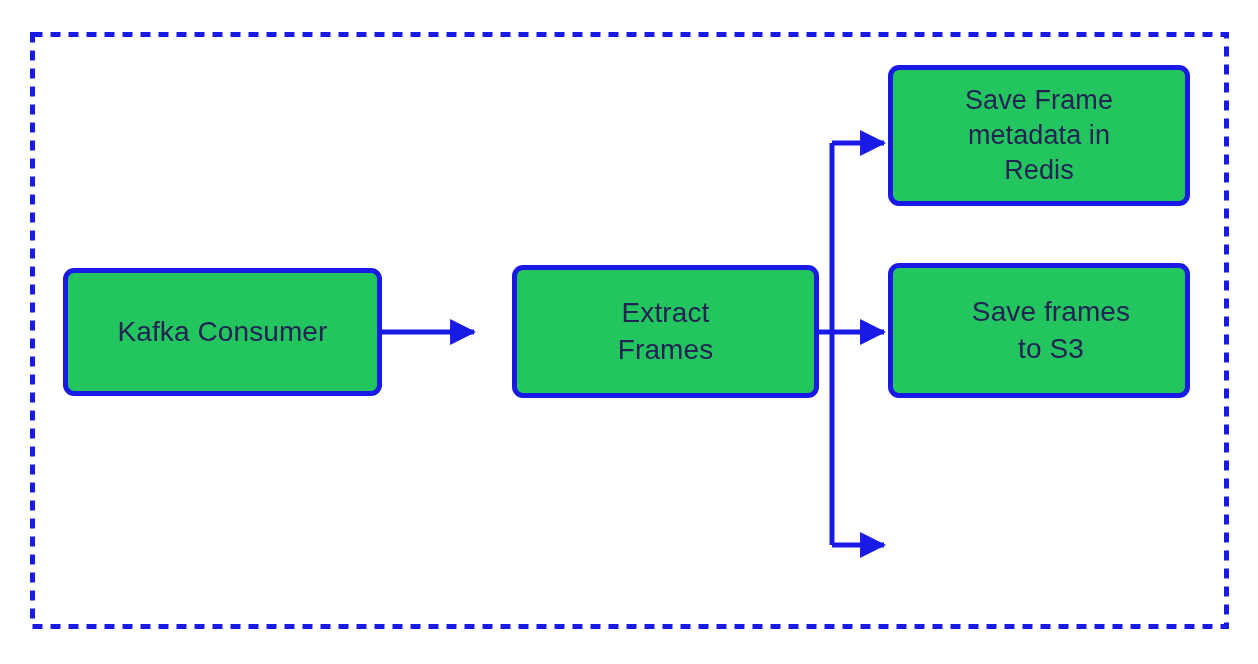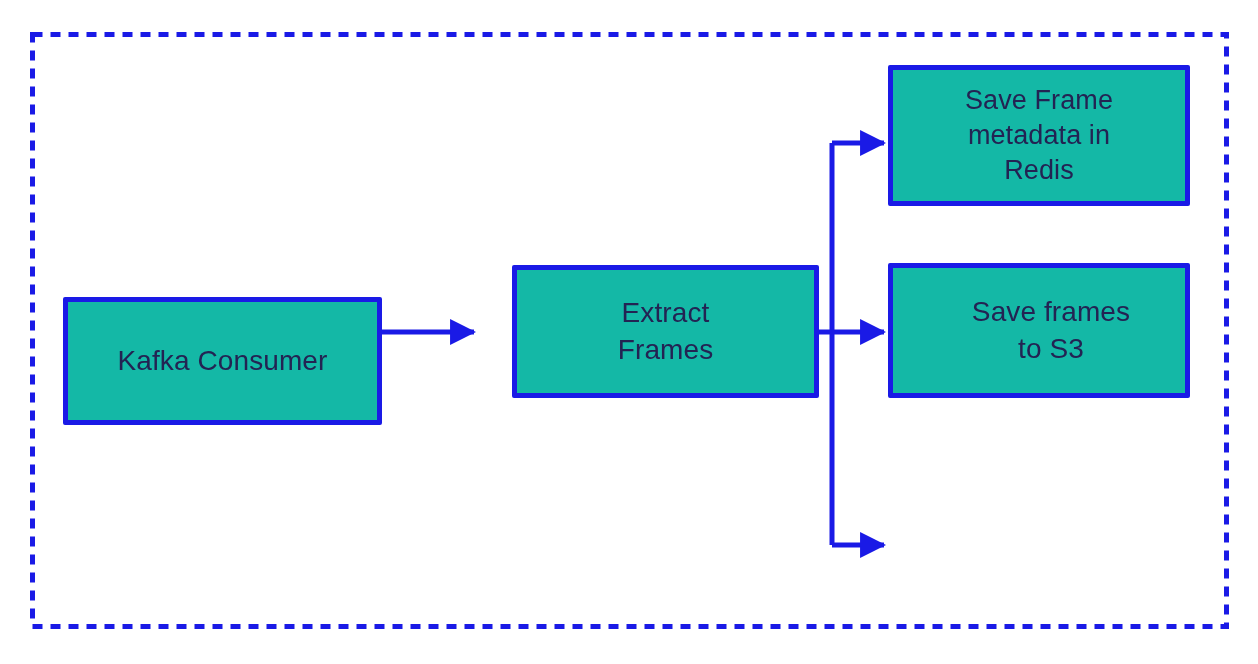--- a/index.html
+++ b/index.html
@@ -24,42 +24,41 @@
     position: absolute;
     left: 0;
     top: 0;
     width: 1258px;
     height: 664px;
     pointer-events: none;
   }
   .node {
     position: absolute;
     box-sizing: border-box;
-    background: #14b8a6;
+    background: #22c55e;
     border: 5px solid #1a1ae6;
-    border-radius: 2px;
+    border-radius: 11px;
     display: flex;
     align-items: center;
     justify-content: center;
     text-align: center;
     color: #232353;
     line-height: 1.30;
     letter-spacing: 0.1px;
     white-space: pre-line;
     font-weight: 400;
   }
   .node-label {
     display: block;
     width: 100%;
     white-space: pre-line;
   }
   #node-kafka-consumer {
     left: 63px;  top: 268px;  width: 319px;  height: 128px;
     font-size: 28px;
-    margin-top: 29px;
   }
   #node-extract-frames {
     left: 478px; top: 265px;  width: 307px;  height: 133px;
     font-size: 28px;
     margin-left: 34px;
   }
   #node-save-frame-metadata-redis {
     left: 888px; top: 65px;   width: 302px;  height: 141px;
     font-size: 27px;
   }

